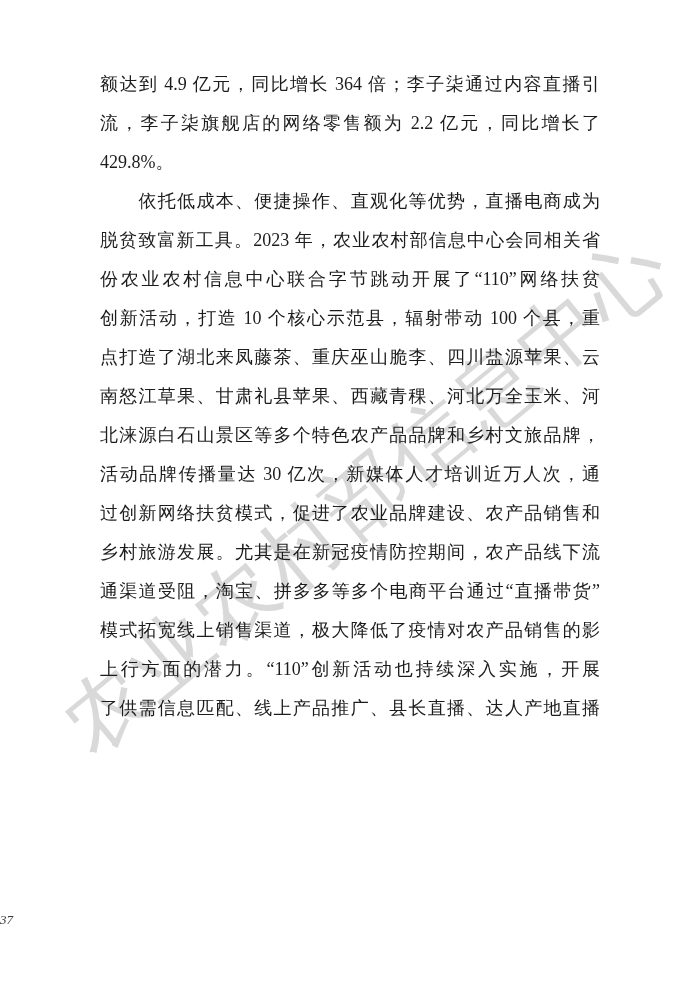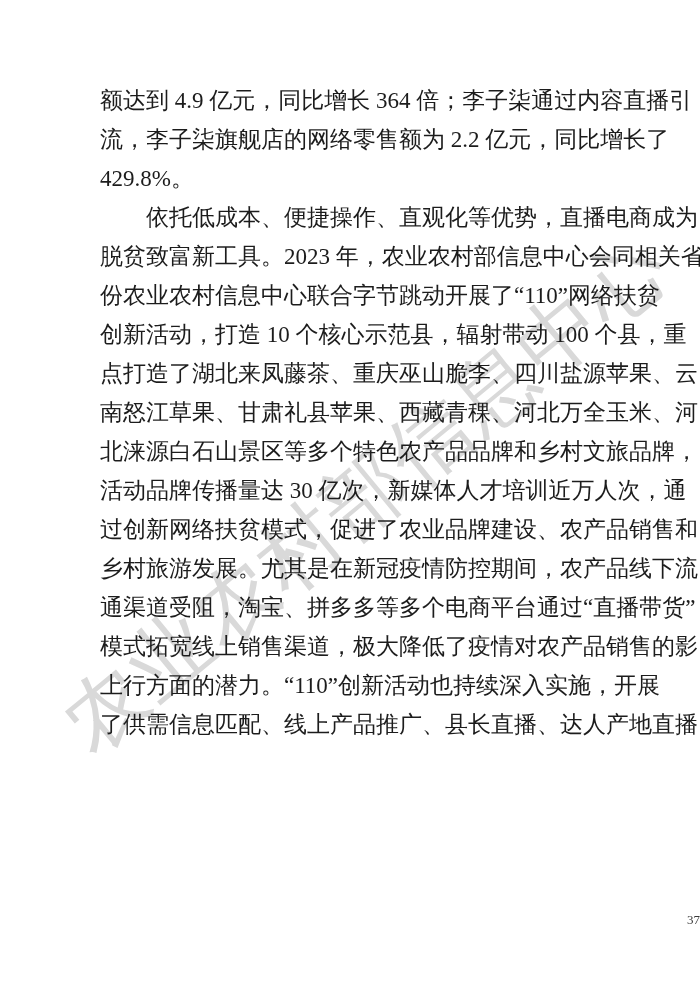--- a/index.html
+++ b/index.html
@@ -26,46 +26,47 @@
     line-height: 1;
     letter-spacing: 2px;
     color: #d9d9d9;
     white-space: nowrap;
     z-index: 0;
     user-select: none;
   }
   .body-text {
     position: absolute;
     left: 100px;
-    top: 81px;
+    top: 65px;
     width: 500px;
     z-index: 1;
-    font-size: 23px;
+    font-size: 18px;
     line-height: 39px;
     color: #1c1c1c;
   }
   .line {
     width: 100%;
     text-align: justify;
     text-align-last: justify;
     text-justify: inter-character;
     white-space: nowrap;
   }
   .line.para-end {
     text-align-last: left;
   }
   .page-number {
     position: absolute;
     left: 0;
     top: 912px;
     width: 100%;
-    text-align: right;
+    text-align: left;
     font-size: 13px;
     color: #3a3a3a;
     z-index: 1;
+    font-style: italic;
   }
 </style>
 </head>
 <body>
 
 <main class="page">
 
   <div class="watermark">农业农村部信息中心</div>
 
   <section class="body-text">

